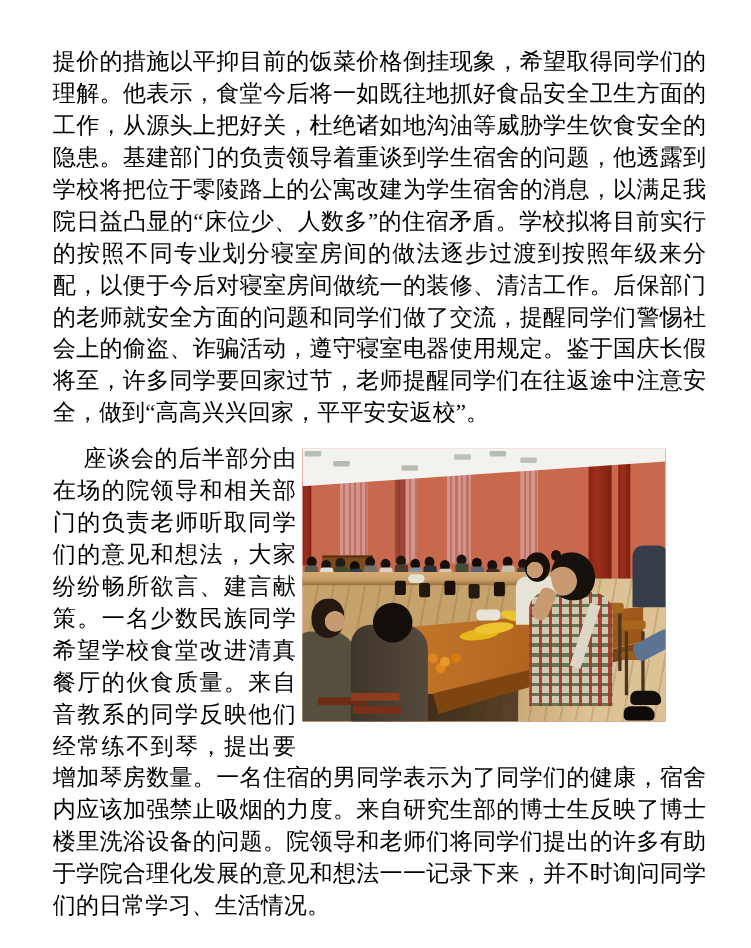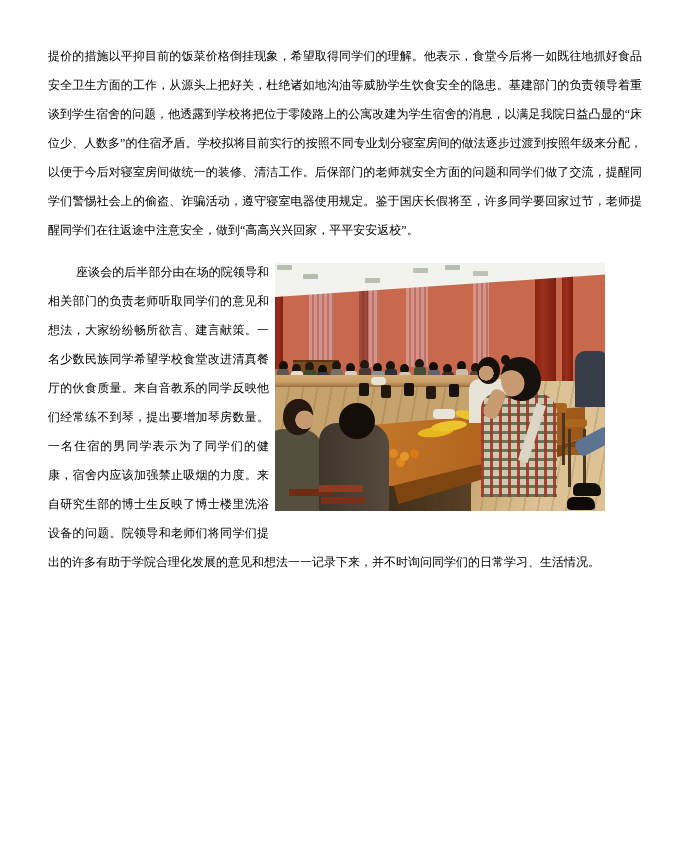--- a/index.html
+++ b/index.html
@@ -4,21 +4,21 @@
 <style>
   html,body { margin:0; padding:0; background:#ffffff; }
   .page {
     position:relative;
     width:683px; height:862px;
     box-sizing:border-box;
     padding:42px 41px 0 48px;
     background:#ffffff;
     overflow:hidden;
     font-family:"Liberation Serif","DejaVu Serif",serif;
-    font-size:12px;
+    font-size:21px;
     line-height:29px;
     color:#000000;
     text-align:justify;
     word-break:break-all;
   }
   p { margin:0; }
   .p1 { margin-bottom:13px; }
   .p2 { margin-bottom:6px; }
   .indent { text-indent:28px; }
 

